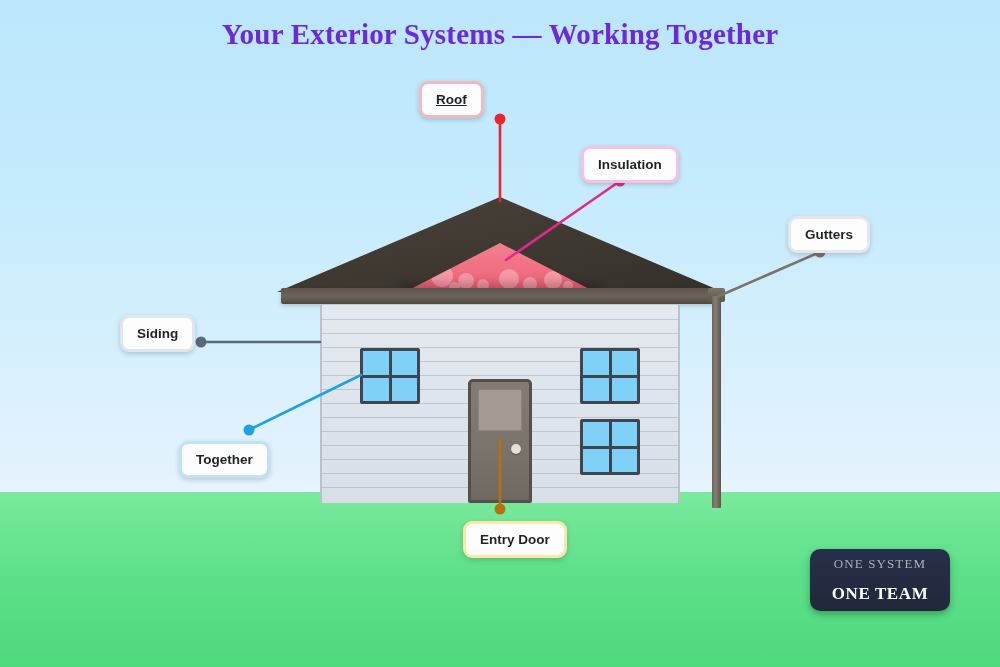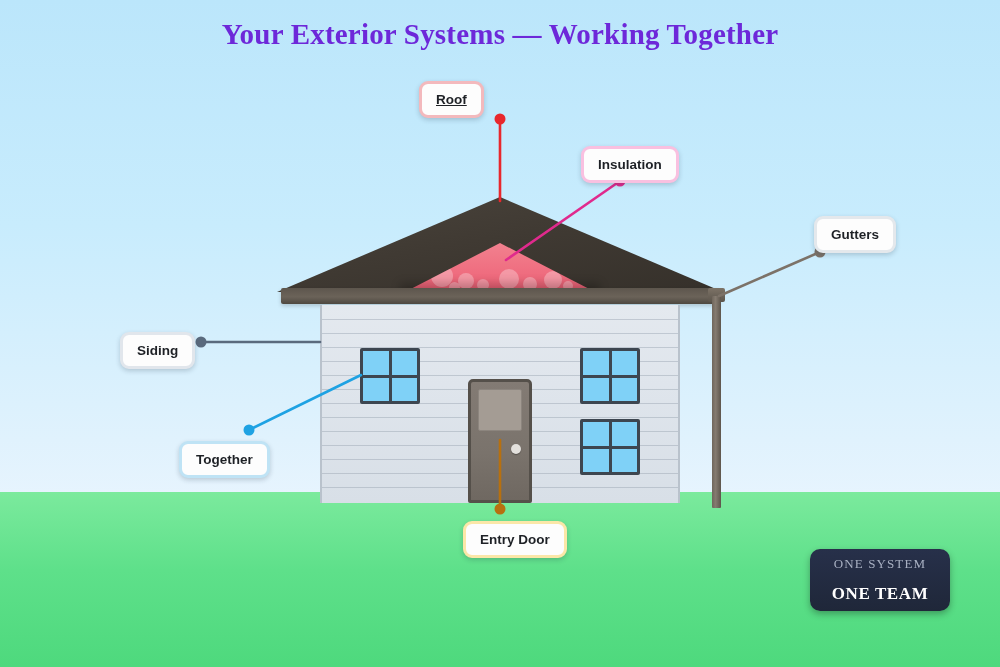--- a/index.html
+++ b/index.html
@@ -210,22 +210,22 @@
       <circle cx="201" cy="342" r="5.5" fill="#5a6a7d"></circle>
       <line x1="249" y1="430" x2="361" y2="375" stroke="#1ea2e3" stroke-width="2.6" stroke-linecap="round"></line>
       <circle cx="249" cy="430" r="5.5" fill="#1ea2e3"></circle>
       <line x1="500" y1="509" x2="500" y2="440" stroke="#b7700f" stroke-width="2.6" stroke-linecap="round"></line>
       <circle cx="500" cy="509" r="5.5" fill="#b7700f"></circle>
     </svg>
 
   <div id="labels-layer">
       <div class="label" style="left: 419px; top: 81px; border-color: rgb(243, 185, 189); text-decoration: underline;">Roof</div>
       <div class="label" style="left: 581px; top: 146px; border-color: rgb(249, 192, 224);">Insulation</div>
-      <div class="label" style="left: 814px; top: 216px; border-color: rgb(228, 232, 236); text-align: center;">Gutters</div>
-      <div class="label" style="left: 120px; top: 332px; border-color: rgb(225, 230, 236);">Siding</div>
+      <div class="label" style="left: 788px; top: 216px; border-color: rgb(228, 232, 236); text-align: center;">Gutters</div>
+      <div class="label" style="left: 120px; top: 315px; border-color: rgb(225, 230, 236);">Siding</div>
       <div class="label" style="left: 179px; top: 441px; border-color: rgb(191, 227, 245);">Together</div>
       <div class="label" style="left: 463px; top: 521px; border-color: rgb(251, 231, 168);">Entry Door</div>
     </div>
 
   <div class="badge">
     <div class="badge-top">ONE SYSTEM</div>
     <div class="badge-main">ONE TEAM</div>
   </div>
 
 </div>

